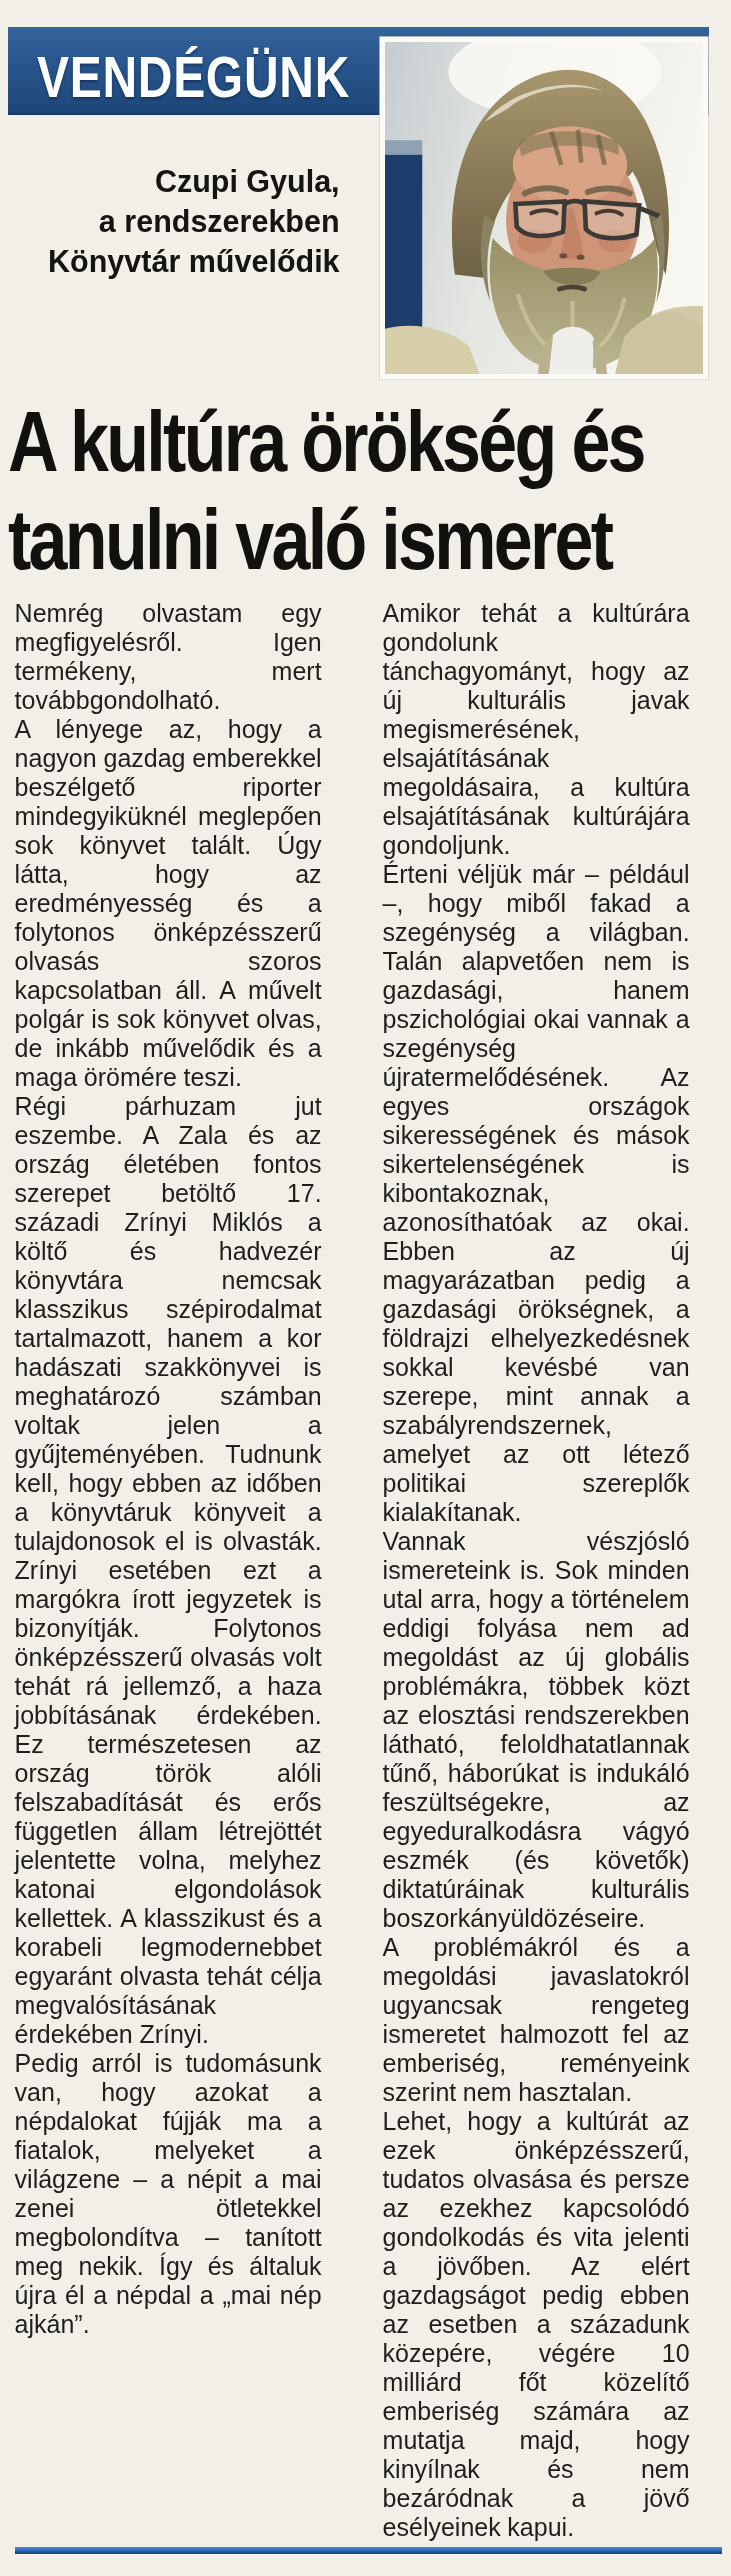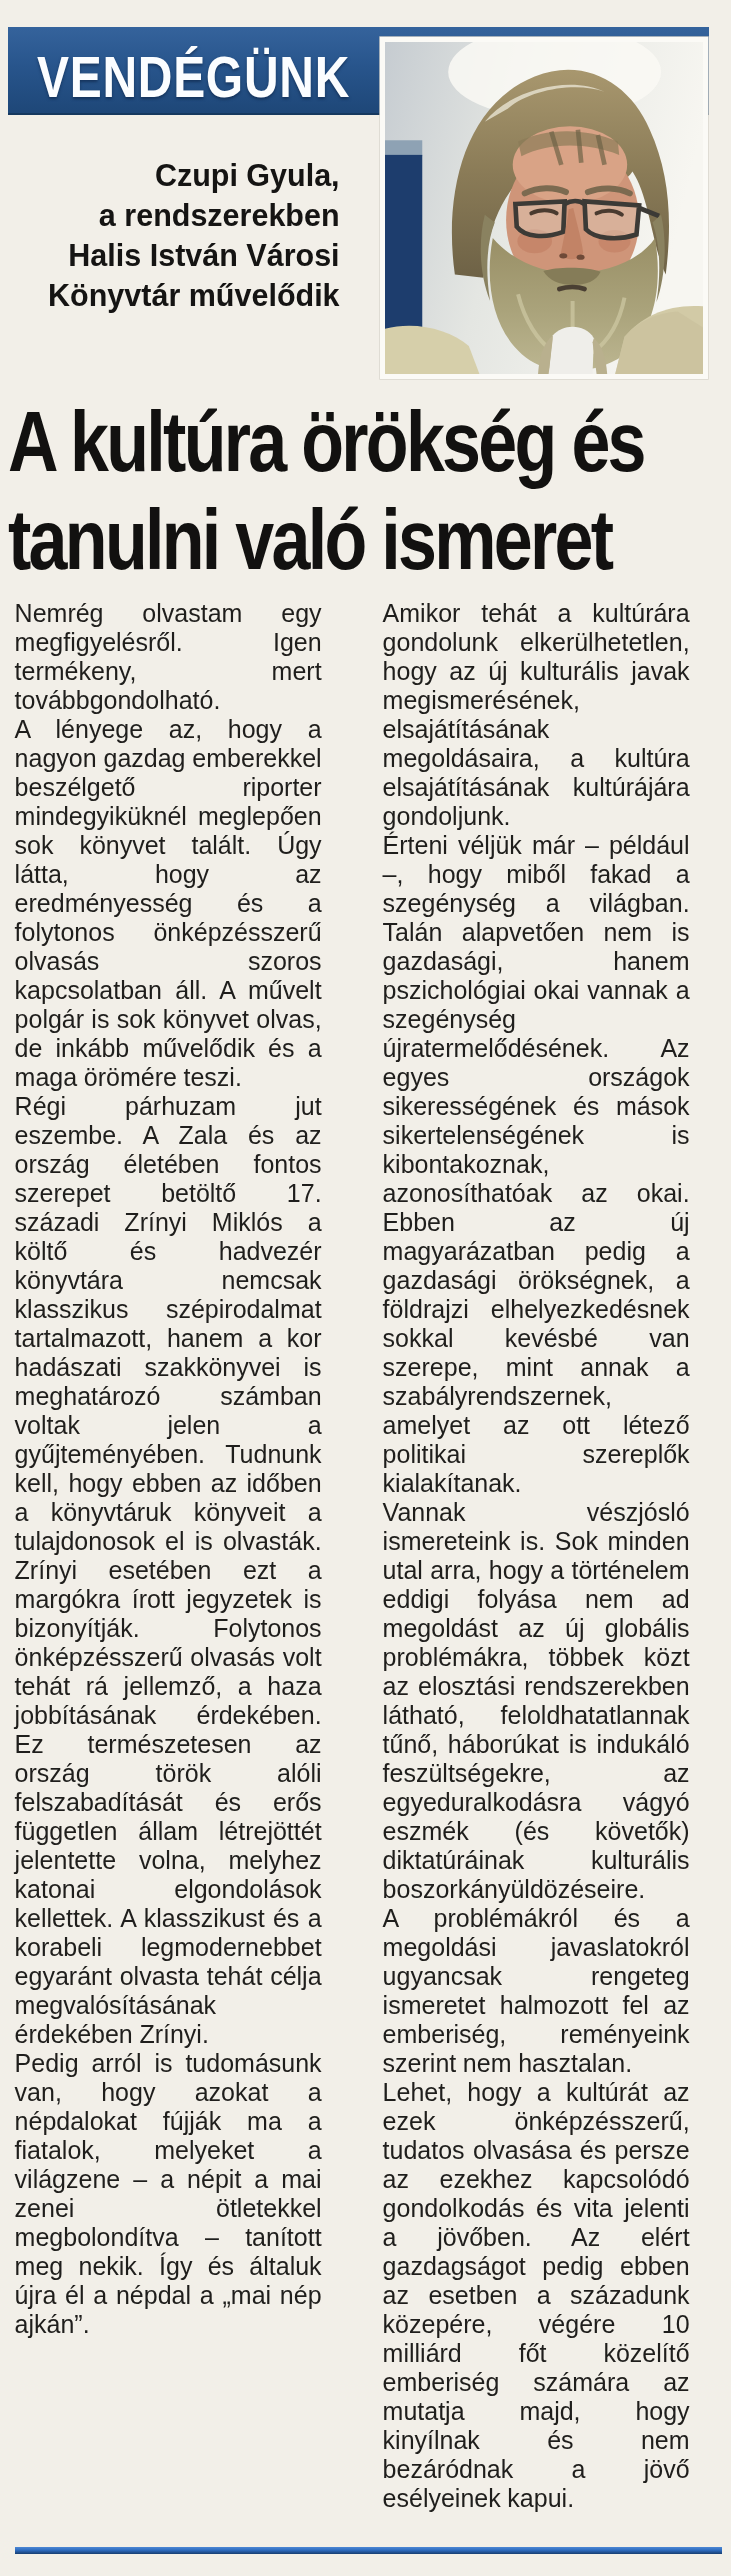--- a/index.html
+++ b/index.html
@@ -42,21 +42,21 @@
     position:absolute;left:380px;top:37px;
     width:328px;height:342px;
     background:#fff;
     border:5.3px solid #fbfaf6;
     box-shadow:0 0 0 0.7px #d8d5cc;
     z-index:2;
   }
   .photo svg{display:block;width:100%;height:100%;}
   
   .caption{
-    position:absolute;left:6.6px;top:155px;width:333px;
+    position:absolute;left:6.6px;top:161px;width:333px;
     text-align:right;
     font-weight:bold;
     font-size:30.5px;line-height:40px;
     color:#151413;
     z-index:3;
   }
   
   .headline{
     position:absolute;left:8px;top:393px;width:717px;
     font-size:70px;line-height:80px;
@@ -162,38 +162,37 @@
       <path d="M346,500 L360,444 C380,420 410,408 440,406 L478,430 L478,500 Z" fill="#c9c19c" opacity="0.7"></path>
       <path d="M246,500 L252,442 C268,424 300,424 314,446 L312,500 Z" fill="#efeeea"></path>
       <path d="M252,442 C240,452 232,470 230,500 L246,500 L252,448 Z" fill="#b9b08e"></path>
       <path d="M314,446 C326,456 332,474 334,500 L318,500 L312,452 Z" fill="#b9b08e"></path>
     </svg>
   </figure>
 
   <div class="caption">
       <div class="caption-line">Czupi Gyula,</div>
       <div class="caption-line">a rendszerekben</div>
-      <div class="caption-line">Halis István Városi</div>
       <div class="caption-line">Könyvtár művelődik</div>
     </div>
 
   <h1 class="headline">
     <span class="hl">A kultúra örökség és</span>
     <span class="hl">tanulni való ismeret</span>
   </h1>
 
   <div class="body">
     <div class="col">
         <p>Nemrég olvastam egy megfigyelésről. Igen termékeny, mert továbbgondolható.</p>
         <p>A lényege az, hogy a nagyon gazdag emberekkel beszélgető riporter mindegyiküknél meglepően sok könyvet talált. Úgy látta, hogy az eredményesség és a folytonos önképzésszerű olvasás szoros kapcsolatban áll. A művelt polgár is sok könyvet olvas, de inkább művelődik és a maga örömére teszi.</p>
         <p>Régi párhuzam jut eszembe. A Zala és az ország életében fontos szerepet betöltő 17. századi Zrínyi Miklós a költő és hadvezér könyvtára nemcsak klasszikus szépirodalmat tartalmazott, hanem a kor hadászati szakkönyvei is meghatározó számban voltak jelen a gyűjteményében. Tudnunk kell, hogy ebben az időben a könyvtáruk könyveit a tulajdonosok el is olvasták. Zrínyi esetében ezt a margókra írott jegyzetek is bizonyítják. Folytonos önképzésszerű olvasás volt tehát rá jellemző, a haza jobbításának érdekében. Ez természetesen az ország török alóli felszabadítását és erős független állam létrejöttét jelentette volna, melyhez katonai elgondolások kellettek. A klasszikust és a korabeli legmodernebbet egyaránt olvasta tehát célja megvalósításának érdekében Zrínyi.</p>
         <p>Pedig arról is tudomásunk van, hogy azokat a népdalokat fújják ma a fiatalok, melyeket a világzene – a népit a mai zenei ötletekkel megbolondítva – tanított meg nekik. Így és általuk újra él a népdal a „mai nép ajkán”.</p>
       </div>
     <div class="col">
-        <p>Amikor tehát a kultúrára gondolunk elkerülhetetlen, hogy az új kulturális javak megismerésének, elsajátításának megoldásaira, a kultúra elsajátításának kultúrájára gondoljunk.</p>
+        <p>Amikor tehát a kultúrára gondolunk tánchagyományt, hogy az új kulturális javak megismerésének, elsajátításának megoldásaira, a kultúra elsajátításának kultúrájára gondoljunk.</p>
         <p>Érteni véljük már – például –, hogy miből fakad a szegénység a világban. Talán alapvetően nem is gazdasági, hanem pszichológiai okai vannak a szegénység újratermelődésének. Az egyes országok sikerességének és mások sikertelenségének is kibontakoznak, azonosíthatóak az okai. Ebben az új magyarázatban pedig a gazdasági örökségnek, a földrajzi elhelyezkedésnek sokkal kevésbé van szerepe, mint annak a szabályrendszernek, amelyet az ott létező politikai szereplők kialakítanak.</p>
         <p>Vannak vészjósló ismereteink is. Sok minden utal arra, hogy a történelem eddigi folyása nem ad megoldást az új globális problémákra, többek közt az elosztási rendszerekben látható, feloldhatatlannak tűnő, háborúkat is indukáló feszültségekre, az egyeduralkodásra vágyó eszmék (és követők) diktatúráinak kulturális boszorkányüldözéseire.</p>
         <p>A problémákról és a megoldási javaslatokról ugyancsak rengeteg ismeretet halmozott fel az emberiség, reményeink szerint nem hasztalan.</p>
         <p>Lehet, hogy a kultúrát az ezek önképzésszerű, tudatos olvasása és persze az ezekhez kapcsolódó gondolkodás és vita jelenti a jövőben. Az elért gazdagságot pedig ebben az esetben a századunk közepére, végére 10 milliárd főt közelítő emberiség számára az mutatja majd, hogy kinyílnak és nem bezáródnak a jövő esélyeinek kapui.</p>
       </div>
   </div>
 
   <div class="bottom-rule"></div>
 
 </div>

